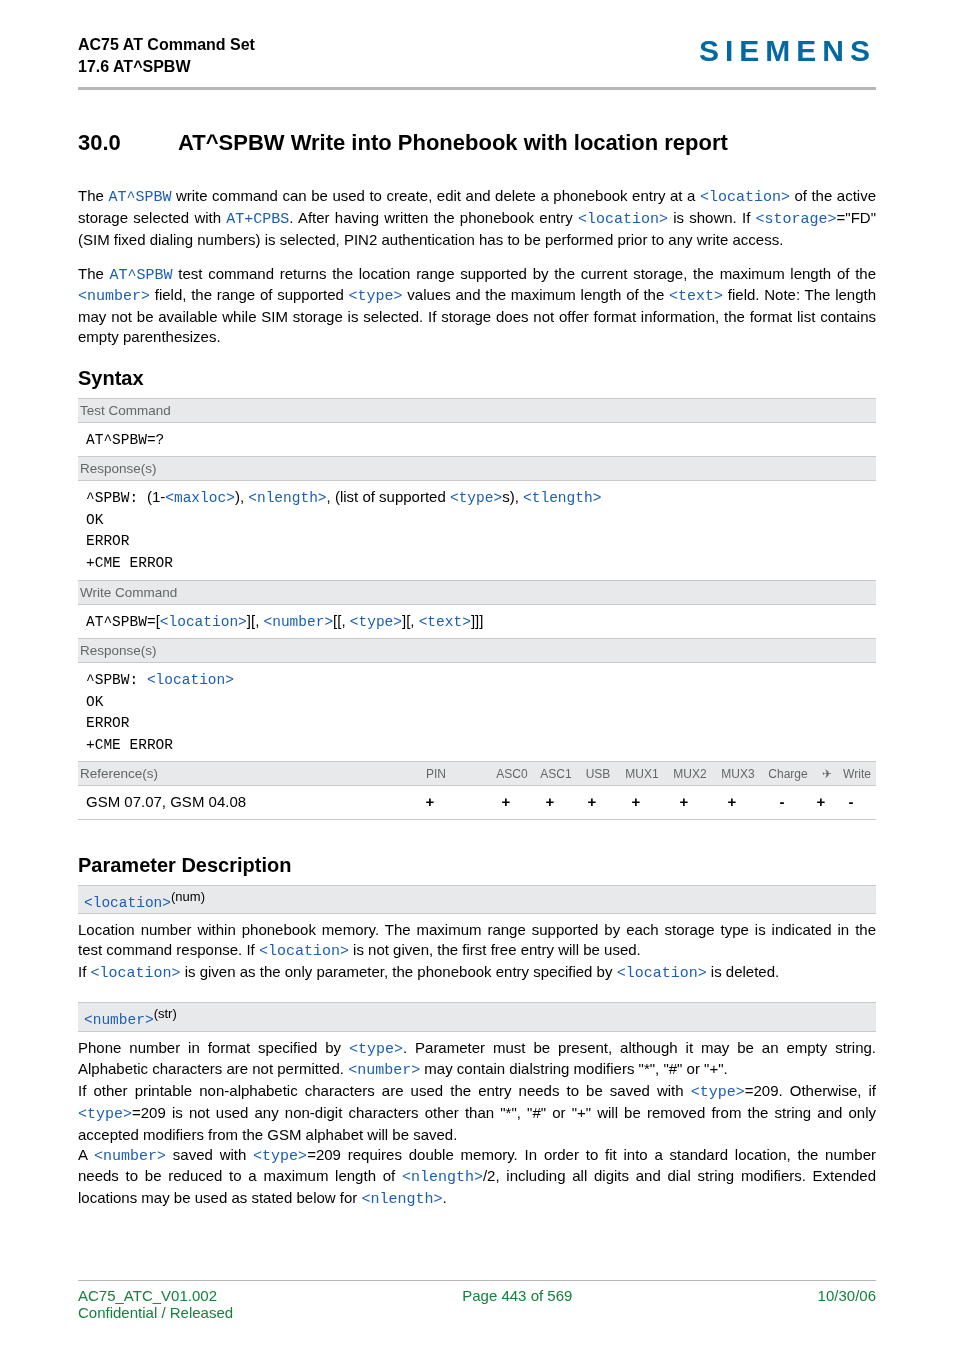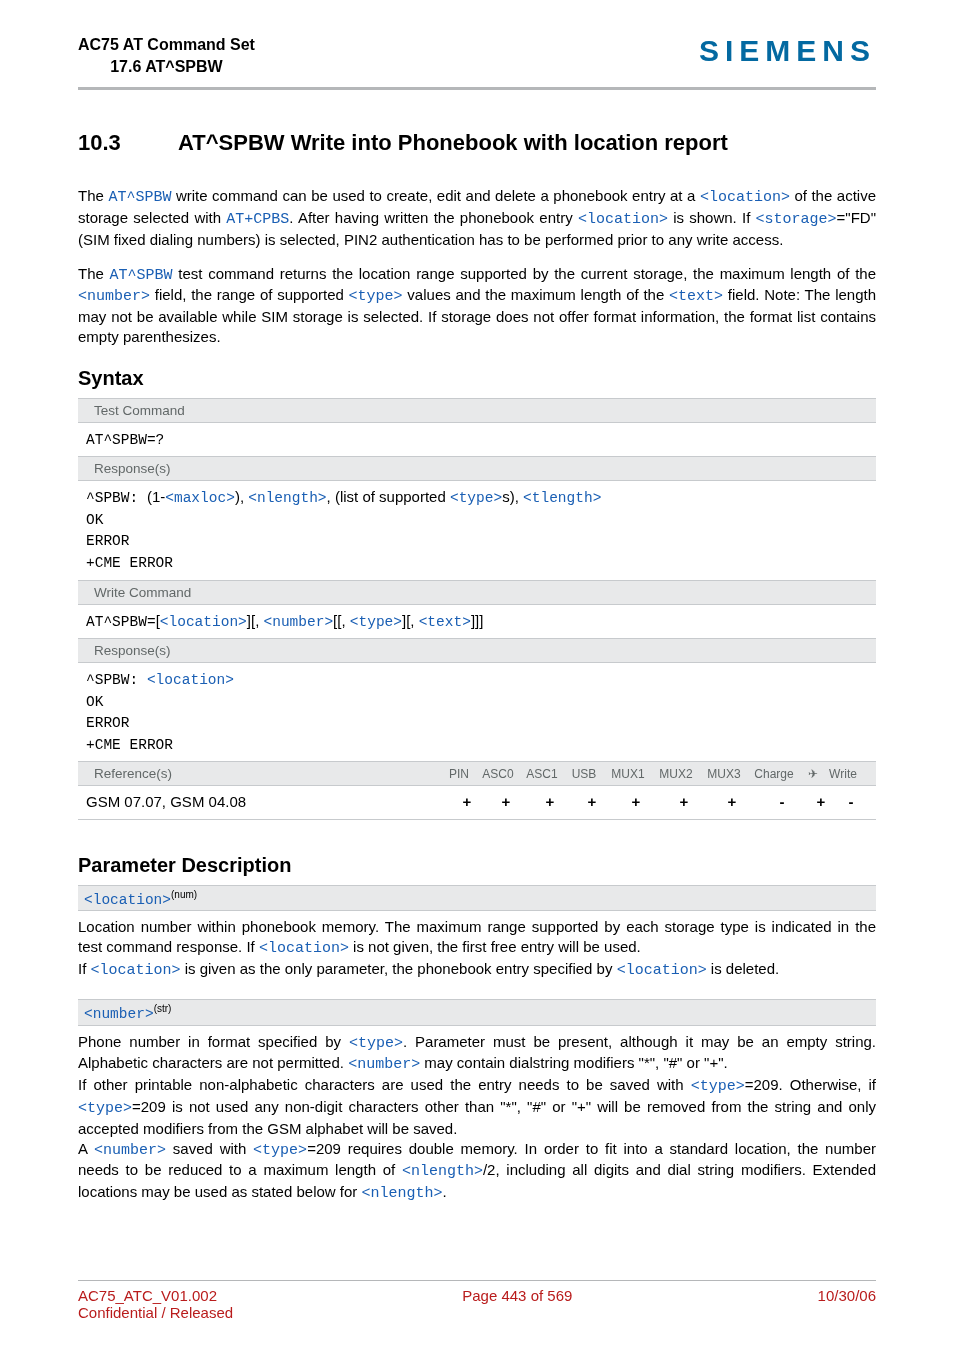--- a/index.html
+++ b/index.html
@@ -20,109 +20,109 @@
     font-size:15px;
     color:var(--text);
     position:relative;
     background:#fff;
   }
   .mono{font-family:"Courier New",Courier,monospace;}
   .blue{color:var(--blue);}
   a.link{color:var(--blue);text-decoration:none;}
 
   
-  .hdr{display:flex;justify-content:space-between;align-items:flex-start;text-align:center;}
+  .hdr{display:flex;justify-content:space-between;align-items:flex-start;}
   .hdr-left{font-weight:bold;font-size:16px;line-height:1.35;}
   .logo{font-weight:900;font-size:30px;letter-spacing:6px;color:#0369a1;}
   .hr-top{border:none;border-top:3px solid var(--rule);margin:10px 0 40px 0;}
 
   
   .title{display:flex;font-weight:bold;font-size:22px;margin:0 0 30px 0;}
   .title-num{width:100px;flex:none;}
 
   
   p{margin:0 0 14px 0;line-height:1.32;text-align:justify;}
 
   
   .subhead{font-weight:bold;font-size:20px;margin:20px 0 8px 0;}
 
   
   .syntax-box{border-top:1px solid var(--sect-rule);}
   .sect-label{
     background:var(--muted-bg);
     color:var(--muted);
     font-size:13.5px;
-    padding:4px 16px;
+    padding:4px 2px;
     border-bottom:1px solid var(--sect-rule);
   }
   .sect-body{
     padding:6px 8px;
     font-size:15px;
     line-height:1.35;
     border-bottom:1px solid var(--sect-rule);
   }
   .sect-body .mono{font-size:14.5px;text-align:right;}
 
   
   .feat-row{display:flex;align-items:center;gap:36px;}
   .feat-left{flex:1 1 auto;}
   .feat-cols{
     display:flex;gap:0;
     font-size:12px;color:var(--muted);
     flex:none;
   }
   .feat-cols span{display:inline-block;text-align:center;}
   .fc-pin{width:34px;}
-  .fc-asc0{width:44px;}
+  .fc-asc0{width:44px;margin-left:37px;}
   .fc-asc1{width:44px;}
   .fc-usb{width:40px;}
   .fc-mux1{width:48px;}
   .fc-mux2{width:48px;}
   .fc-mux3{width:48px;}
   .fc-chg{width:52px;}
   .fc-air{width:26px;}
   .fc-last{width:34px;}
   .feat-vals{display:flex;font-size:15px;color:#000;}
   .feat-vals span{display:inline-block;text-align:center;font-weight:bold;}
   .air-icon{font-weight:normal;color:var(--muted);}
 
   
   .param-head{
     background:var(--muted-bg);
     padding:3px 6px;
     border-top:1px solid var(--sect-rule);
     border-bottom:1px solid var(--sect-rule);
     font-size:14.5px;
   }
-  .param-head sup{font-size:10px;color:#000;font-family:Arial,Helvetica,sans-serif;}
+  .param-head sup{font-size:13px;color:#000;font-family:Arial,Helvetica,sans-serif;}
 
   .pdesc{margin:6px 0 18px 0;line-height:1.32;text-align:justify;}
 
   
   .footer{
     position:absolute;left:78px;right:78px;bottom:30px;
-    font-size:15px;color:#b91c1c;margin-top:32px;
+    font-size:15px;color:#15803d;margin-top:32px;
   }
   .hr-bot{border:none;border-top:1px solid var(--rule);margin:0 0 6px 0;}
   .ftr-row{display:flex;justify-content:space-between;}
 </style>
 </head>
 <body>
 
 <div class="hdr">
   <div class="hdr-left">
     <div>AC75 AT Command Set</div>
     <div>17.6 AT^SPBW</div>
   </div>
   <div class="logo">SIEMENS</div>
 </div>
 <hr class="hr-top">
 
 <h1 class="title">
-  <span class="title-num">10.3</span>
+  <span class="title-num">30.0</span>
   <span>AT^SPBW   Write into Phonebook with location report</span>
 </h1>
 
 <p>
   <span>The </span><a class="link mono">AT^SPBW</a><span> write command can be used to create, edit and delete a phonebook entry at a </span><a class="link mono">&lt;location&gt;</a><span> of the active storage selected with </span><a class="link mono">AT+CPBS</a><span>. After having written the phonebook entry </span><a class="link mono">&lt;location&gt;</a><span> is shown. If </span><a class="link mono">&lt;storage&gt;</a><span>="FD" (SIM fixed dialing numbers) is selected, PIN2 authentication has to be performed prior to any write access.</span>
 </p>
 <p>
   <span>The </span><a class="link mono">AT^SPBW</a><span> test command returns the location range supported by the current storage, the maximum length of the </span><a class="link mono">&lt;number&gt;</a><span> field, the range of supported </span><a class="link mono">&lt;type&gt;</a><span> values and the maximum length of the </span><a class="link mono">&lt;text&gt;</a><span> field. Note: The length may not be available while SIM storage is selected. If storage does not offer format information, the format list contains empty parenthesizes.</span>
 </p>
 

